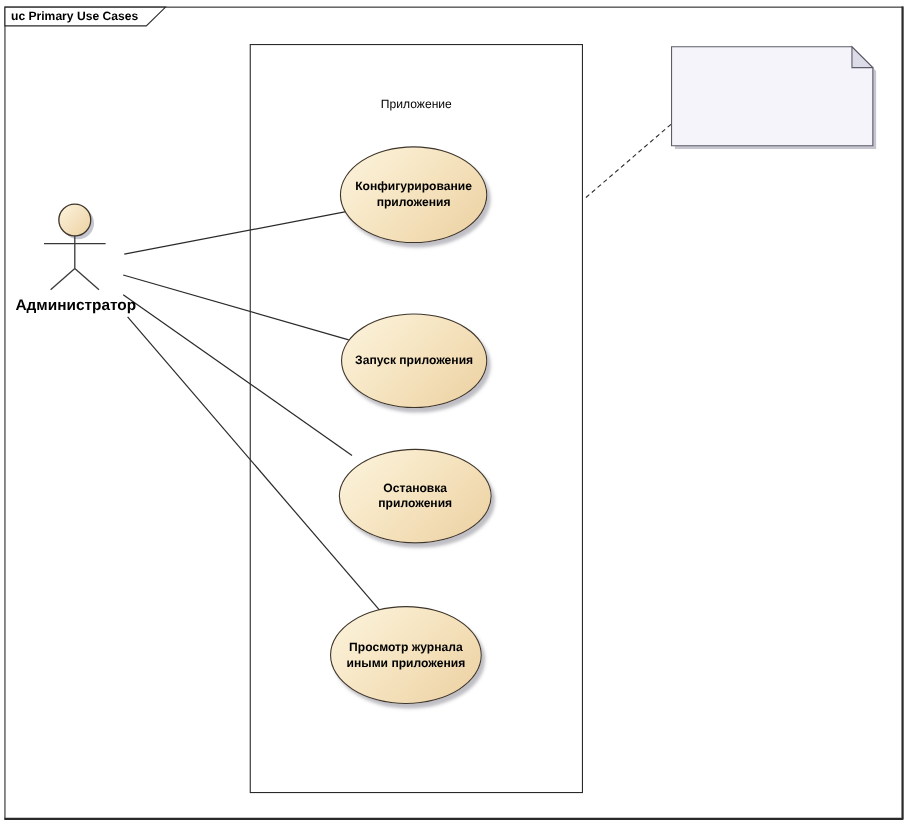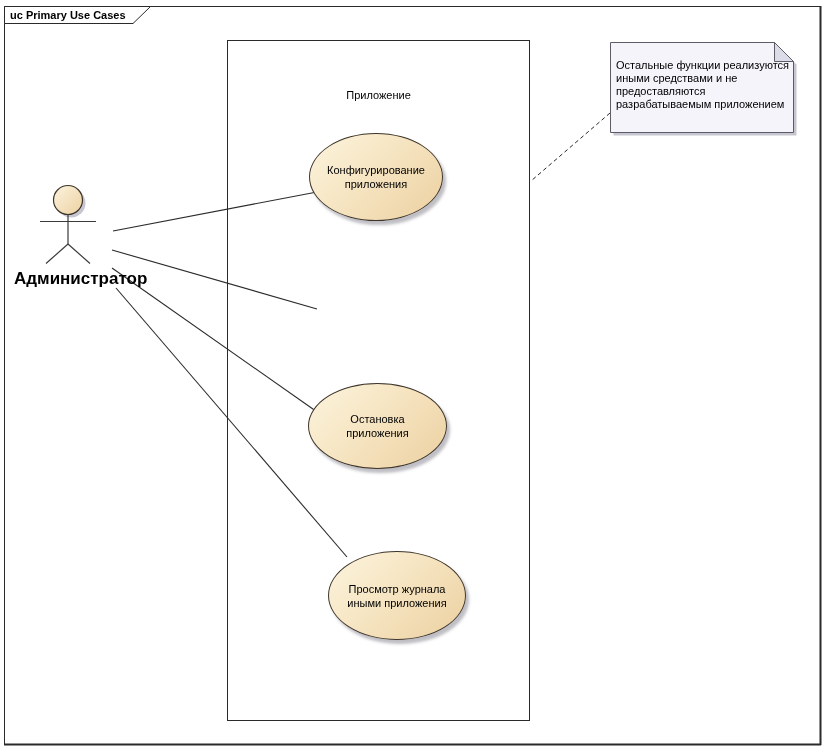--- a/index.html
+++ b/index.html
@@ -15,35 +15,35 @@
   *{margin:0;padding:0;box-sizing:border-box;}
   html,body{background:#ffffff;}
   body{font-family:"Liberation Sans","DejaVu Sans",sans-serif;}
   .canvas{position:relative;width:825px;height:752px;background:#ffffff;overflow:hidden;}
   .layer{position:absolute;left:0;top:0;z-index:1;}
   .txt{position:absolute;z-index:3;color:#000;}
   .frame-tab-label{left:10px;top:9px;font-size:11px;font-weight:bold;white-space:nowrap;}
   .boundary-label{left:227px;top:45px;width:303px;text-align:center;font-size:11px;margin-top:44px;}
   .note-text{left:616px;top:59px;width:176px;font-size:11px;line-height:13px;}
   .note-text div{white-space:nowrap;}
-  .actor-label{left:14px;top:269px;width:108px;text-align:right;font-size:17px;font-weight:bold;}
+  .actor-label{left:14px;top:269px;width:108px;text-align:right;font-size:14px;font-weight:bold;}
   .usecase{
     position:absolute;z-index:2;border-radius:50%;
     border:1.5px solid var(--usecase_border);
     background:linear-gradient(135deg,var(--usecase_fill_light) 0%,#f6e5c2 45%,var(--usecase_fill_dark) 100%);
     box-shadow:3px 4px 3px rgba(110,110,125,0.45);
     display:flex;align-items:center;justify-content:center;
   }
-  .uc-label{font-size:11px;font-weight:normal;line-height:14px;text-align:center;color:#000;}
+  .uc-label{font-size:11px;font-weight:bold;line-height:14px;text-align:center;color:#000;}
   .uc-label span{display:block;}
   .uc-label span:empty{display:none;}
   .uc1{left:309px;top:133px;width:134px;height:88px;}
   .uc2{left:310px;top:285px;width:133px;height:86px;}
-  .uc3{left:308px;top:383px;width:139px;height:86px;}
-  .uc4{left:328px;top:551px;width:138px;height:89px;}
+  .uc3{left:308px;top:408px;width:139px;height:86px;}
+  .uc4{left:300px;top:551px;width:138px;height:89px;}
   .frame-stroke{fill:none;stroke:var(--stroke);stroke-width:1;}
   .frame-thick{stroke:var(--stroke);stroke-width:2;}
   .tab-shape{fill:#ffffff;stroke:var(--stroke);stroke-width:1;}
   .boundary{fill:#ffffff;stroke:var(--stroke);stroke-width:1;}
   .assoc{stroke:var(--stroke);stroke-width:1.1;}
   .anchor{stroke:var(--stroke);stroke-width:1;stroke-dasharray:4 3;}
   .note-shadow{fill:var(--shadow);stroke:none;}
   .note-body{fill:var(--note_fill);stroke:var(--note_border);stroke-width:1;}
   .note-fold{fill:var(--note_fold);stroke:var(--note_border);stroke-width:1;}
   .actor-line{stroke:#3a3a3a;stroke-width:1.2;fill:none;}
@@ -88,36 +88,36 @@
     <line class="actor-line" x1="68" y1="214.5" x2="68" y2="244"></line>
     <line class="actor-line" x1="40" y1="221.5" x2="96" y2="221.5"></line>
     <line class="actor-line" x1="68" y1="244" x2="46" y2="263.5"></line>
     <line class="actor-line" x1="68" y1="244" x2="90" y2="263.5"></line>
   </svg>
 
   <div class="txt frame-tab-label">uc Primary Use Cases</div>
 
   <div class="txt boundary-label">Приложение</div>
 
-  <div class="txt note-text">
-    <div>Остальные функции реализуются</div>
-    <div>иными средствами и не</div>
-    <div>предоставляются</div>
-    <div>разрабатываемым приложением</div>
-  </div>
 
   <div class="txt actor-label">Администратор</div>
 
   <div class="usecase uc1">
     <div class="uc-label">
       <span>Конфигурирование</span>
       <span>приложения</span>
     </div>
   </div>
 
+  <div class="usecase uc2">
+    <div class="uc-label">
+      <span>Запуск приложения</span>
+
+    </div>
+  </div>
 
   <div class="usecase uc3">
     <div class="uc-label">
       <span>Остановка</span>
       <span>приложения</span>
     </div>
   </div>
 
   <div class="usecase uc4">
     <div class="uc-label">

